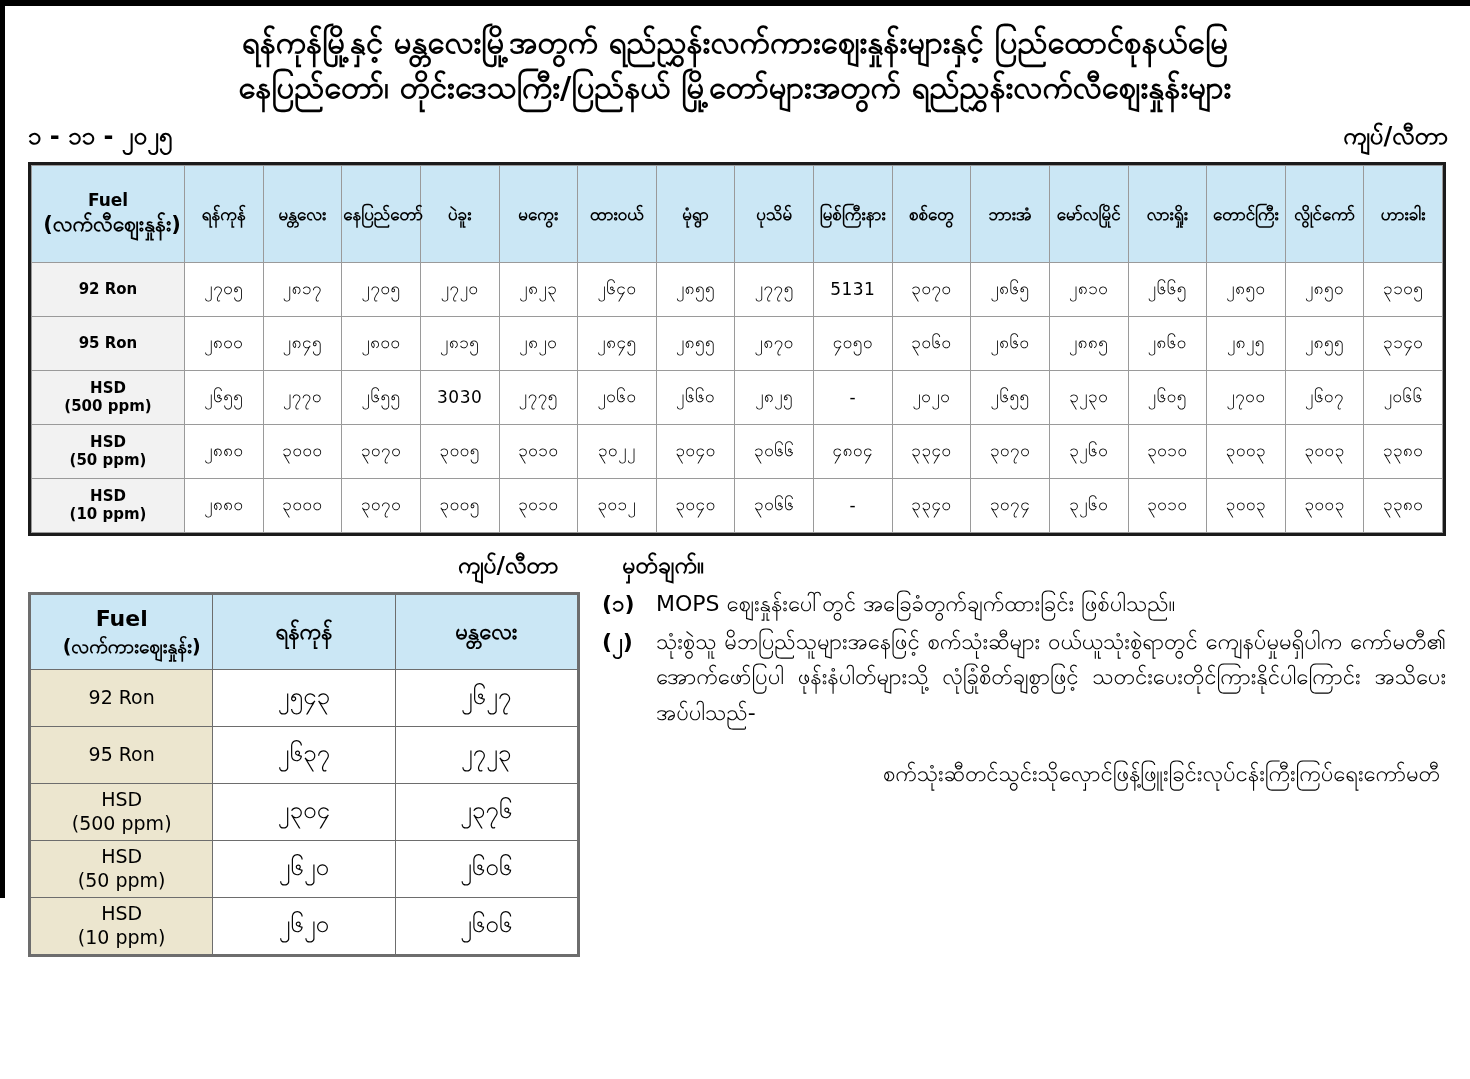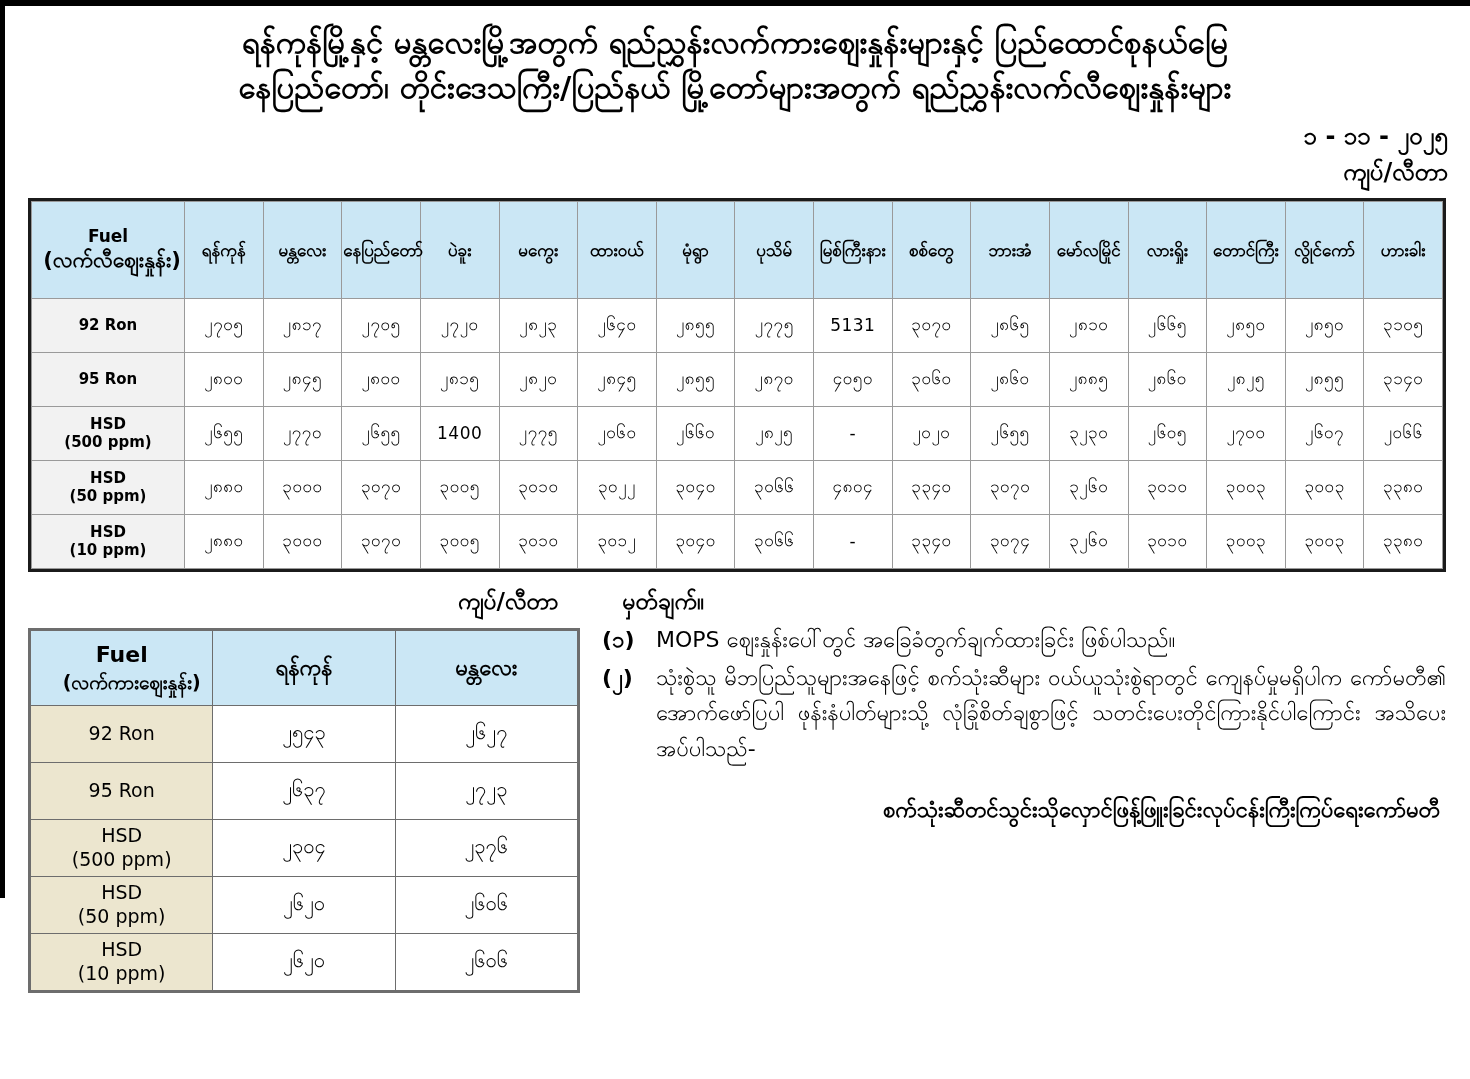--- a/index.html
+++ b/index.html
@@ -43,21 +43,20 @@
     margin: 14px 20px 0 20px;
   }
   .title div { white-space: nowrap; }
   .subline {
     display: flex;
     justify-content: space-between;
     align-items: flex-end;
     margin: 10px 8px 6px 14px;
     font-size: 24px;
     font-weight: 600;
-    flex-direction: column;
   }
   table {
     border-collapse: collapse;
   }
   
   .main-wrap {
     margin: 0 10px 0 14px;
     border: 3px solid #1b1b1b;
   }
   table.main {
@@ -141,21 +140,21 @@
     font-size: 21px;
   }
   table.small tbody td.rowhead {
     background: #ece6cf;
     font-weight: normal;
     font-size: 19px;
     line-height: 1.25;
     width: 208px;
   }
   table.small tbody td.val {
-    font-size: 20px;
+    font-size: 24px;
     font-family: Liberation Serif, serif;
   }
   .notes {
     flex: 1;
     padding-left: 22px;
     padding-top: 2px;
     font-size: 22px;
     line-height: 1.62;
   }
   .note-row {
@@ -177,21 +176,21 @@
     text-align: right;
     margin-top: 26px;
     font-size: 23px;
     line-height: 1.75;
     font-weight: 600;
     padding-right: 24px;
   }
   .footer {
     text-align: right;
     font-size: 22px;
-    font-weight: bold;
+    font-weight: normal;
     margin-top: 26px;
     padding-right: 6px;
   }
 </style>
 </head>
 <body>
 
 <div class="page">
   <div class="top-rule"></div>
   <div class="left-rule"></div>
@@ -276,21 +275,21 @@
           <td class="val">၃၁၄၀</td>
         </tr>
         <tr>
           <td class="rowhead">
             <div>HSD</div>
             <div>(500 ppm)</div>
           </td>
           <td class="val">၂၆၅၅</td>
           <td class="val">၂၇၇၀</td>
           <td class="val">၂၆၅၅</td>
-          <td class="val">1400</td>
+          <td class="val">3030</td>
           <td class="val">၂၇၇၅</td>
           <td class="val">၂၀၆၀</td>
           <td class="val">၂၆၆၀</td>
           <td class="val">၂၈၂၅</td>
           <td class="val">-</td>
           <td class="val">၂၀၂၀</td>
           <td class="val">၂၆၅၅</td>
           <td class="val">၃၂၃၀</td>
           <td class="val">၂၆၀၅</td>
           <td class="val">၂၇၀၀</td>

